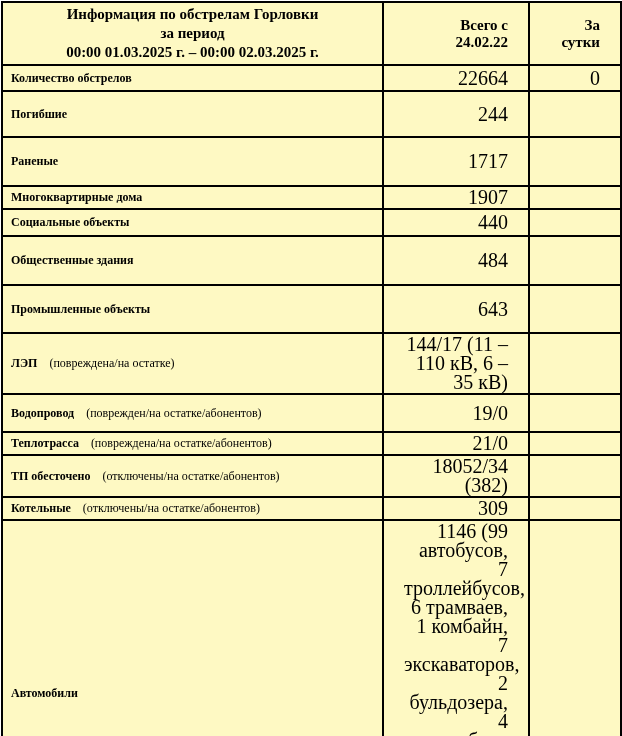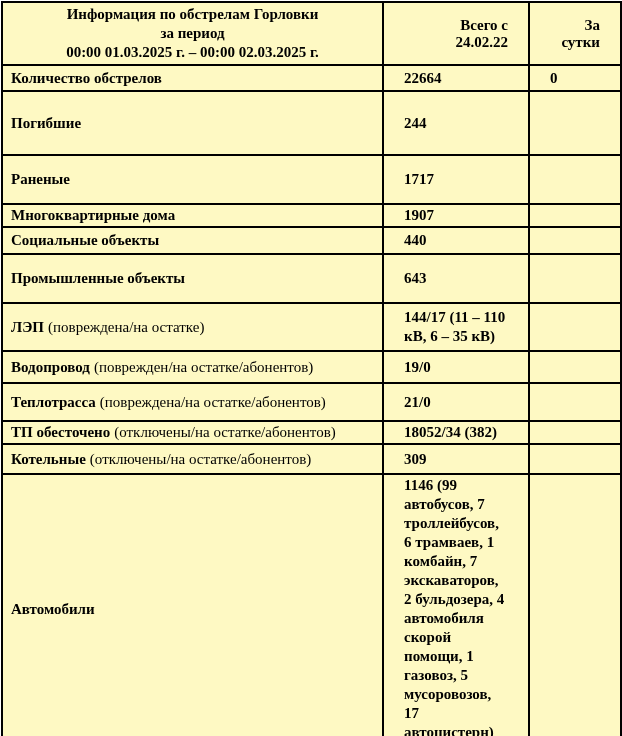--- a/index.html
+++ b/index.html
@@ -36,34 +36,34 @@
     text-align: center;
     white-space: pre-line;
   }
   th.col-head {
     font-weight: bold;
     font-size: 15px;
     text-align: right;
   }
   td.label-cell {
     text-align: left;
-    font-size: 15px;
+    font-size: 12px;
     padding-left: 8px;
   }
   td.label-cell .lbl { font-weight: bold; }
-  td.label-cell .note { font-weight: normal; margin-left: 4px; }
+  td.label-cell .note { font-weight: normal; margin-left: 12px; }
   td.value-cell, td.daily-cell {
-    text-align: left;
-    font-weight: bold;
-    font-size: 15px;
+    text-align: right;
+    font-weight: normal;
+    font-size: 20px;
     line-height: 19px;
   }
   
   #rows tr:nth-child(1)  { height: 26px; }
-  #rows tr:nth-child(2)  { height: 64px; }
+  #rows tr:nth-child(2)  { height: 46px; }
   #rows tr:nth-child(3)  { height: 49px; }
   #rows tr:nth-child(4)  { height: 22px; }
   #rows tr:nth-child(5)  { height: 27px; }
   #rows tr:nth-child(6)  { height: 49px; }
   #rows tr:nth-child(7)  { height: 48px; }
   #rows tr:nth-child(8)  { height: 32px; }
   #rows tr:nth-child(9)  { height: 38px; }
   #rows tr:nth-child(10) { height: 23px; }
   #rows tr:nth-child(11) { height: 30px; }
   #rows tr:nth-child(12) { height: 22px; }
@@ -109,20 +109,25 @@
         <td class="label-cell"><span class="lbl">Многоквартирные дома</span><span class="note"></span></td>
         <td class="value-cell">1907</td>
         <td class="daily-cell"></td>
       </tr>
       <tr>
         <td class="label-cell"><span class="lbl">Социальные объекты</span><span class="note"></span></td>
         <td class="value-cell">440</td>
         <td class="daily-cell"></td>
       </tr>
       <tr>
+        <td class="label-cell"><span class="lbl">Общественные здания</span><span class="note"></span></td>
+        <td class="value-cell">484</td>
+        <td class="daily-cell"></td>
+      </tr>
+      <tr>
         <td class="label-cell"><span class="lbl">Промышленные объекты</span><span class="note"></span></td>
         <td class="value-cell">643</td>
         <td class="daily-cell"></td>
       </tr>
       <tr>
         <td class="label-cell"><span class="lbl">ЛЭП</span><span class="note">(повреждена/на остатке)</span></td>
         <td class="value-cell">144/17 (11 – 110 кВ, 6 – 35 кВ)</td>
         <td class="daily-cell"></td>
       </tr>
       <tr>

